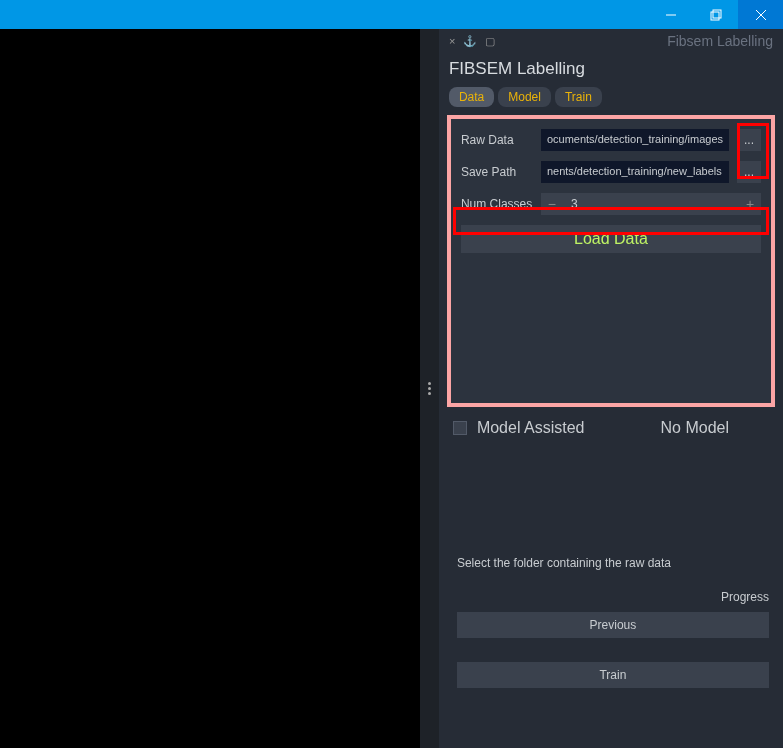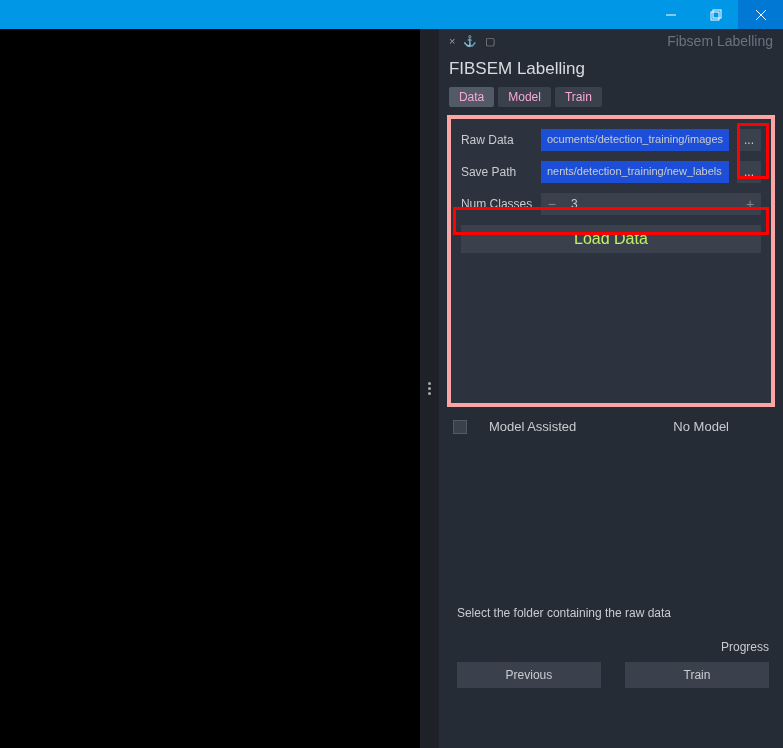--- a/index.html
+++ b/index.html
@@ -98,24 +98,24 @@
       color: #d8dce0;
       padding: 10px 10px 8px 10px;
     }
     .tabs {
       display: flex;
       gap: 4px;
       padding: 0 10px 8px 10px;
     }
     .tab {
       background: #3a414d;
-      color: #f9a8d4;
+      color: #eab308;
       font-size: 12px;
       padding: 3px 10px;
-      border-radius: 2px;
+      border-radius: 8px;
       cursor: pointer;
     }
     .tab.active {
       background: #525a68;
     }
     .form-box {
       margin: 0 8px;
       background: #2c333e;
       border: 4px solid #fca5a5;
       padding: 10px 10px;
@@ -129,21 +129,21 @@
       font-size: 12px;
       position: relative;
     }
     .form-label {
       width: 72px;
       color: #c8ccd0;
       font-size: 12px;
     }
     .form-input {
       flex: 1;
-      background: #1d4ed8;
+      background: #0f172a;
       border: none;
       color: #c8ccd0;
       font-size: 11px;
       padding: 4px 6px;
       height: 22px;
       overflow: hidden;
       white-space: nowrap;
       text-align: left;
     }
     .browse-btn {
@@ -209,23 +209,23 @@
       left: 2px;
       right: 2px;
       height: 28px;
     }
     .spacer {
       height: 140px;
     }
     .model-row {
       display: flex;
       align-items: center;
-      gap: 22px;
+      gap: 10px;
       padding: 12px 14px;
-      font-size: 13px;
+      font-size: 16px;
       color: #c8ccd0;
     }
     .checkbox {
       width: 14px;
       height: 14px;
       background: #3a414d;
       border: 1px solid #525a68;
       cursor: pointer;
     }
     .model-status {
@@ -246,20 +246,21 @@
     }
     .progress-label {
       font-size: 12px;
       color: #c8ccd0;
       text-align: right;
       margin-bottom: 8px;
     }
     .nav-row {
       display: flex;
       gap: 24px;
+      flex-direction: column;
     }
     .nav-btn {
       flex: 1;
       background: #3a414d;
       color: #c8ccd0;
       font-size: 12px;
       padding: 6px 0;
       text-align: center;
       cursor: pointer;
       border: none;

